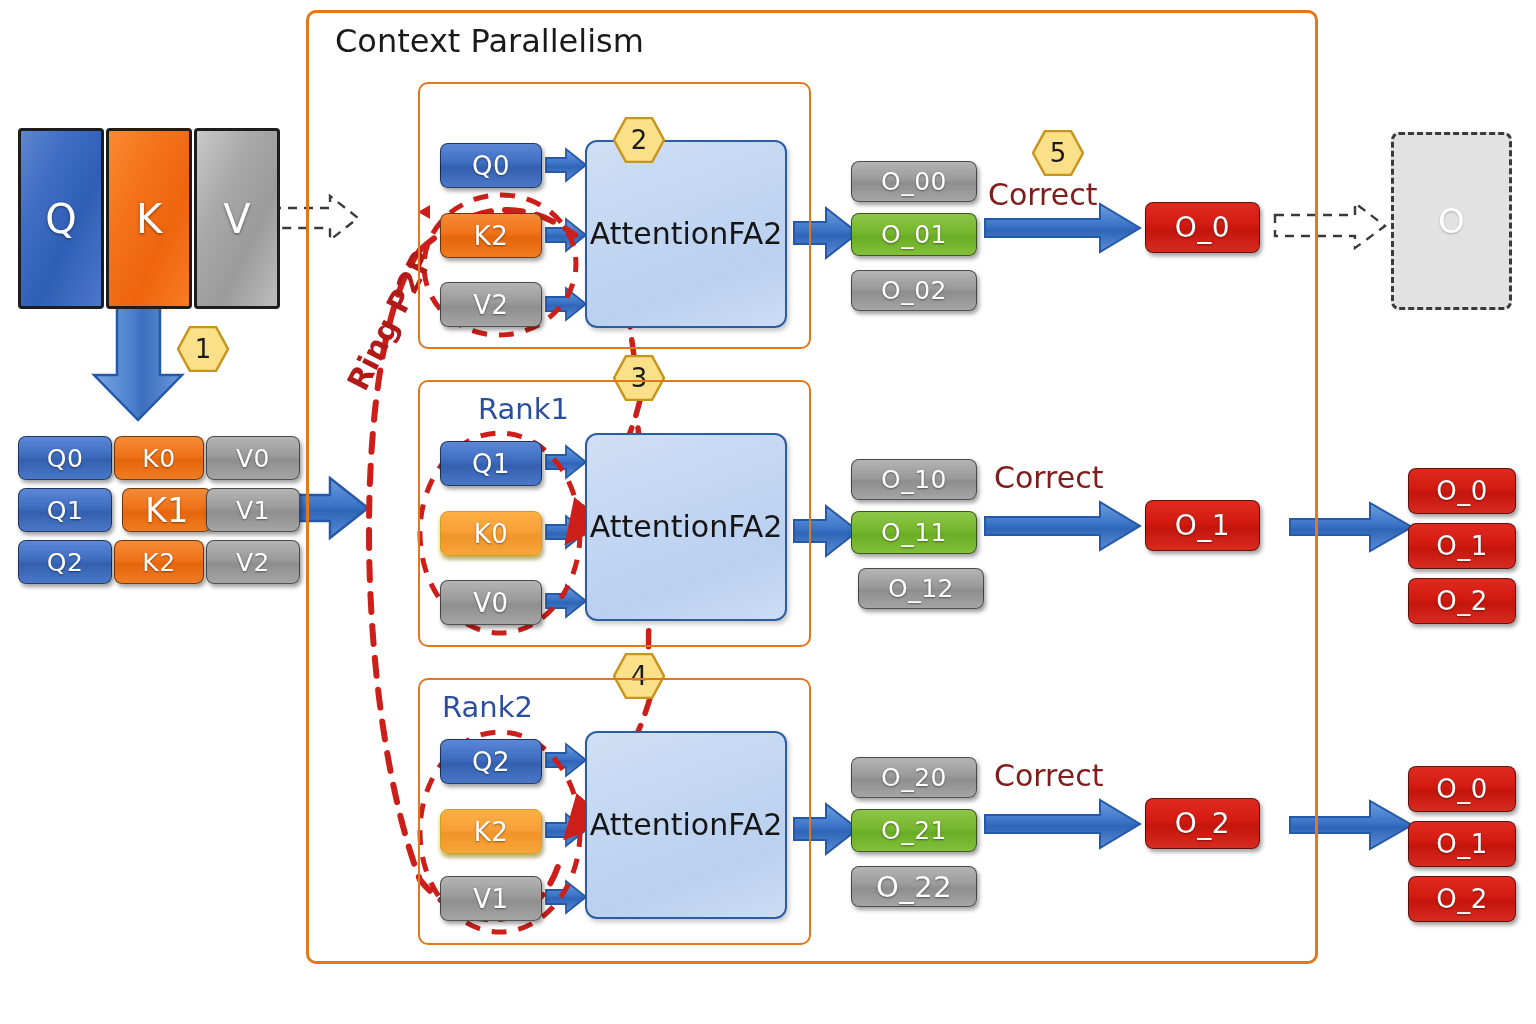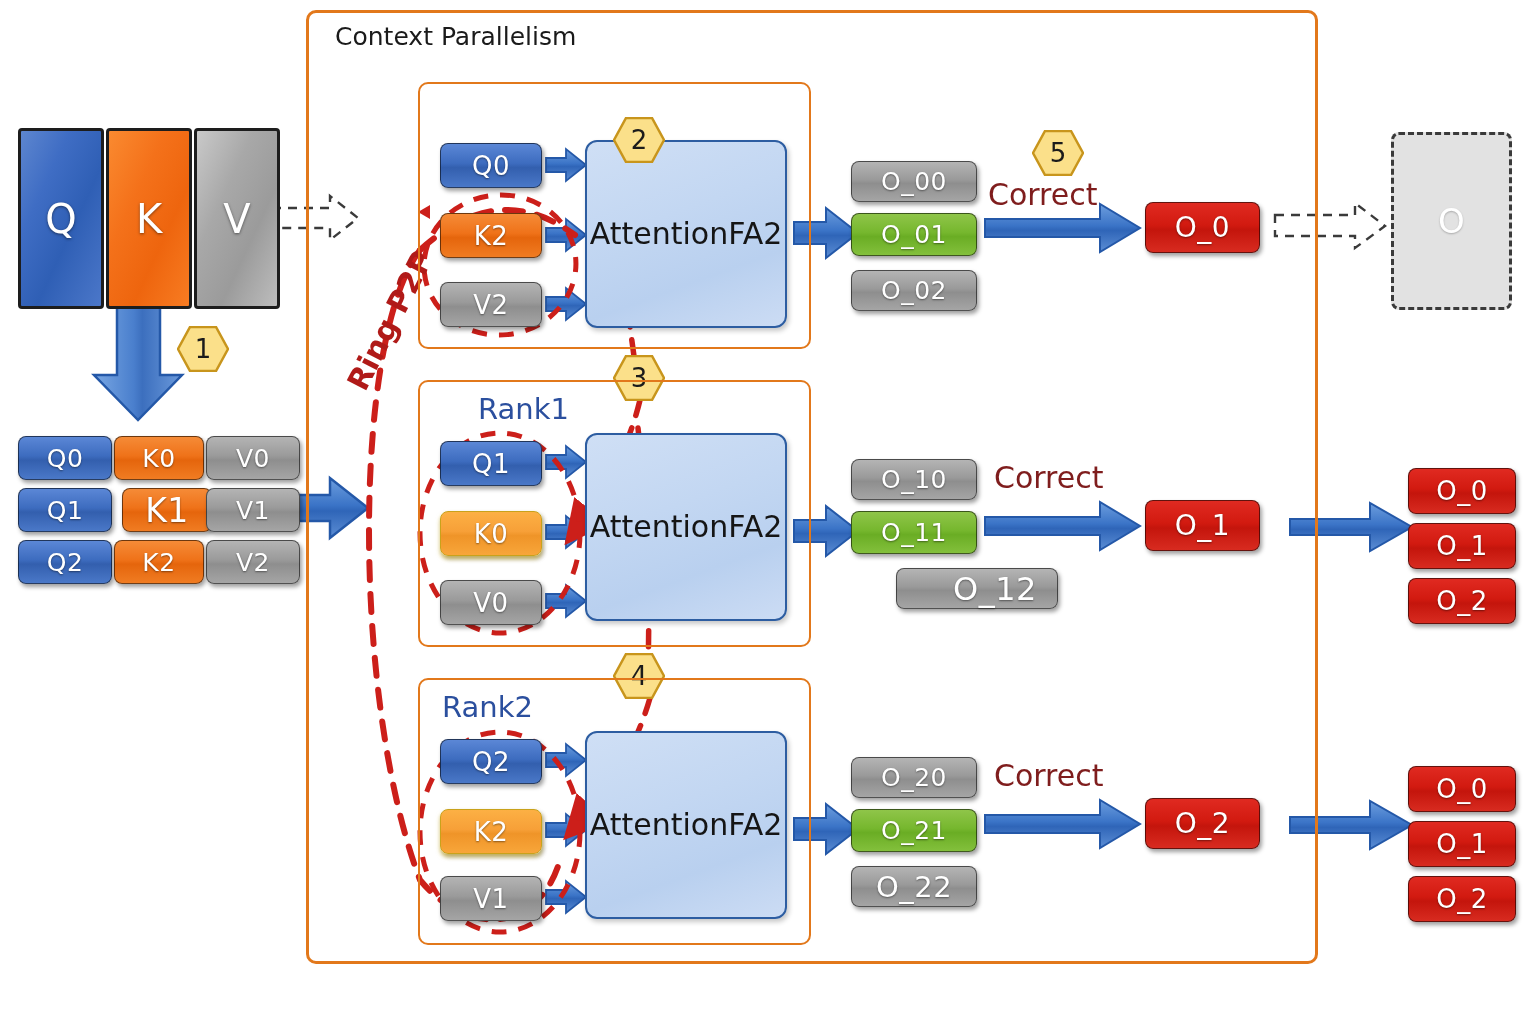--- a/index.html
+++ b/index.html
@@ -34,21 +34,21 @@
   .frame.thin{border-width:2px;}
 
   
   .attn{position:absolute;border:2px solid #2d5da1;border-radius:12px;
         background:linear-gradient(160deg,#cfdff5 0%,#c3d7f2 40%,#b9d0ef 70%,#ccdcf4 100%);
         box-shadow:2px 3px 5px rgba(0,0,0,.22);
         display:flex;flex-direction:row;align-items:center;justify-content:center;
         font-size:30px;color:#151515;line-height:1.25;}
 
   
-  .title{position:absolute;font-size:25px;color:#1a1a1a;}
+  .title{position:absolute;font-size:32px;color:#1a1a1a;}
   .ranklbl{position:absolute;font-size:29px;}
   .ranklbl.k0{color:#1a1a1a;margin-top:46px;}
   .ranklbl.blue{color:#2b4f9e;}
   .correct{position:absolute;font-size:30px;color:#7f1d1d;}
   .ringlbl{position:absolute;font-size:30px;color:#b01a18;font-weight:700;
            transform:rotate(-63deg);transform-origin:left top;white-space:nowrap;}
 
   
   .hex{position:absolute;width:52px;height:46px;}
   .hex svg{display:block;}
@@ -224,21 +224,21 @@
 <div class="ranklbl blue" style="left:442px;top:392px;margin-left:36px;">Rank1</div>
 <div class="chip blue" style="left:440px;top:441px;width:100px;height:43px;font-size:26px;">Q1</div>
 <div class="chip lorange" style="left:440px;top:511px;width:100px;height:43px;font-size:26px;">K0</div>
 <div class="chip gray" style="left:440px;top:580px;width:100px;height:43px;font-size:26px;">V0</div>
 <div class="attn" style="left:585px;top:433px;width:198px;height:184px;">
   <div>Attention</div>
   <div>FA2</div>
 </div>
 <div class="chip gray" style="left:851px;top:459px;width:124px;height:39px;font-size:25px;">O_10</div>
 <div class="chip green" style="left:851px;top:511px;width:124px;height:41px;font-size:25px;">O_11</div>
-<div class="chip gray" style="left:896px;top:568px;width:124px;height:39px;font-size:32px;padding-left:36px;">O_12</div>
+<div class="chip gray" style="left:858px;top:568px;width:124px;height:39px;font-size:25px;">O_12</div>
 <div class="correct" style="left:994px;top:460px;">Correct</div>
 <div class="chip red" style="left:1145px;top:500px;width:113px;height:49px;font-size:28px;">O_1</div>
 
 <div class="hex" style="left:613px;top:653px;">
   <svg width="52" height="46" viewBox="0 0 52 46">
       <polygon points="13,1 39,1 51,23 39,45 13,45 1,23" fill="#fbe08a" stroke="#c8951c" stroke-width="2.5"></polygon>
     </svg>
   <span>4</span>
 </div>
 

